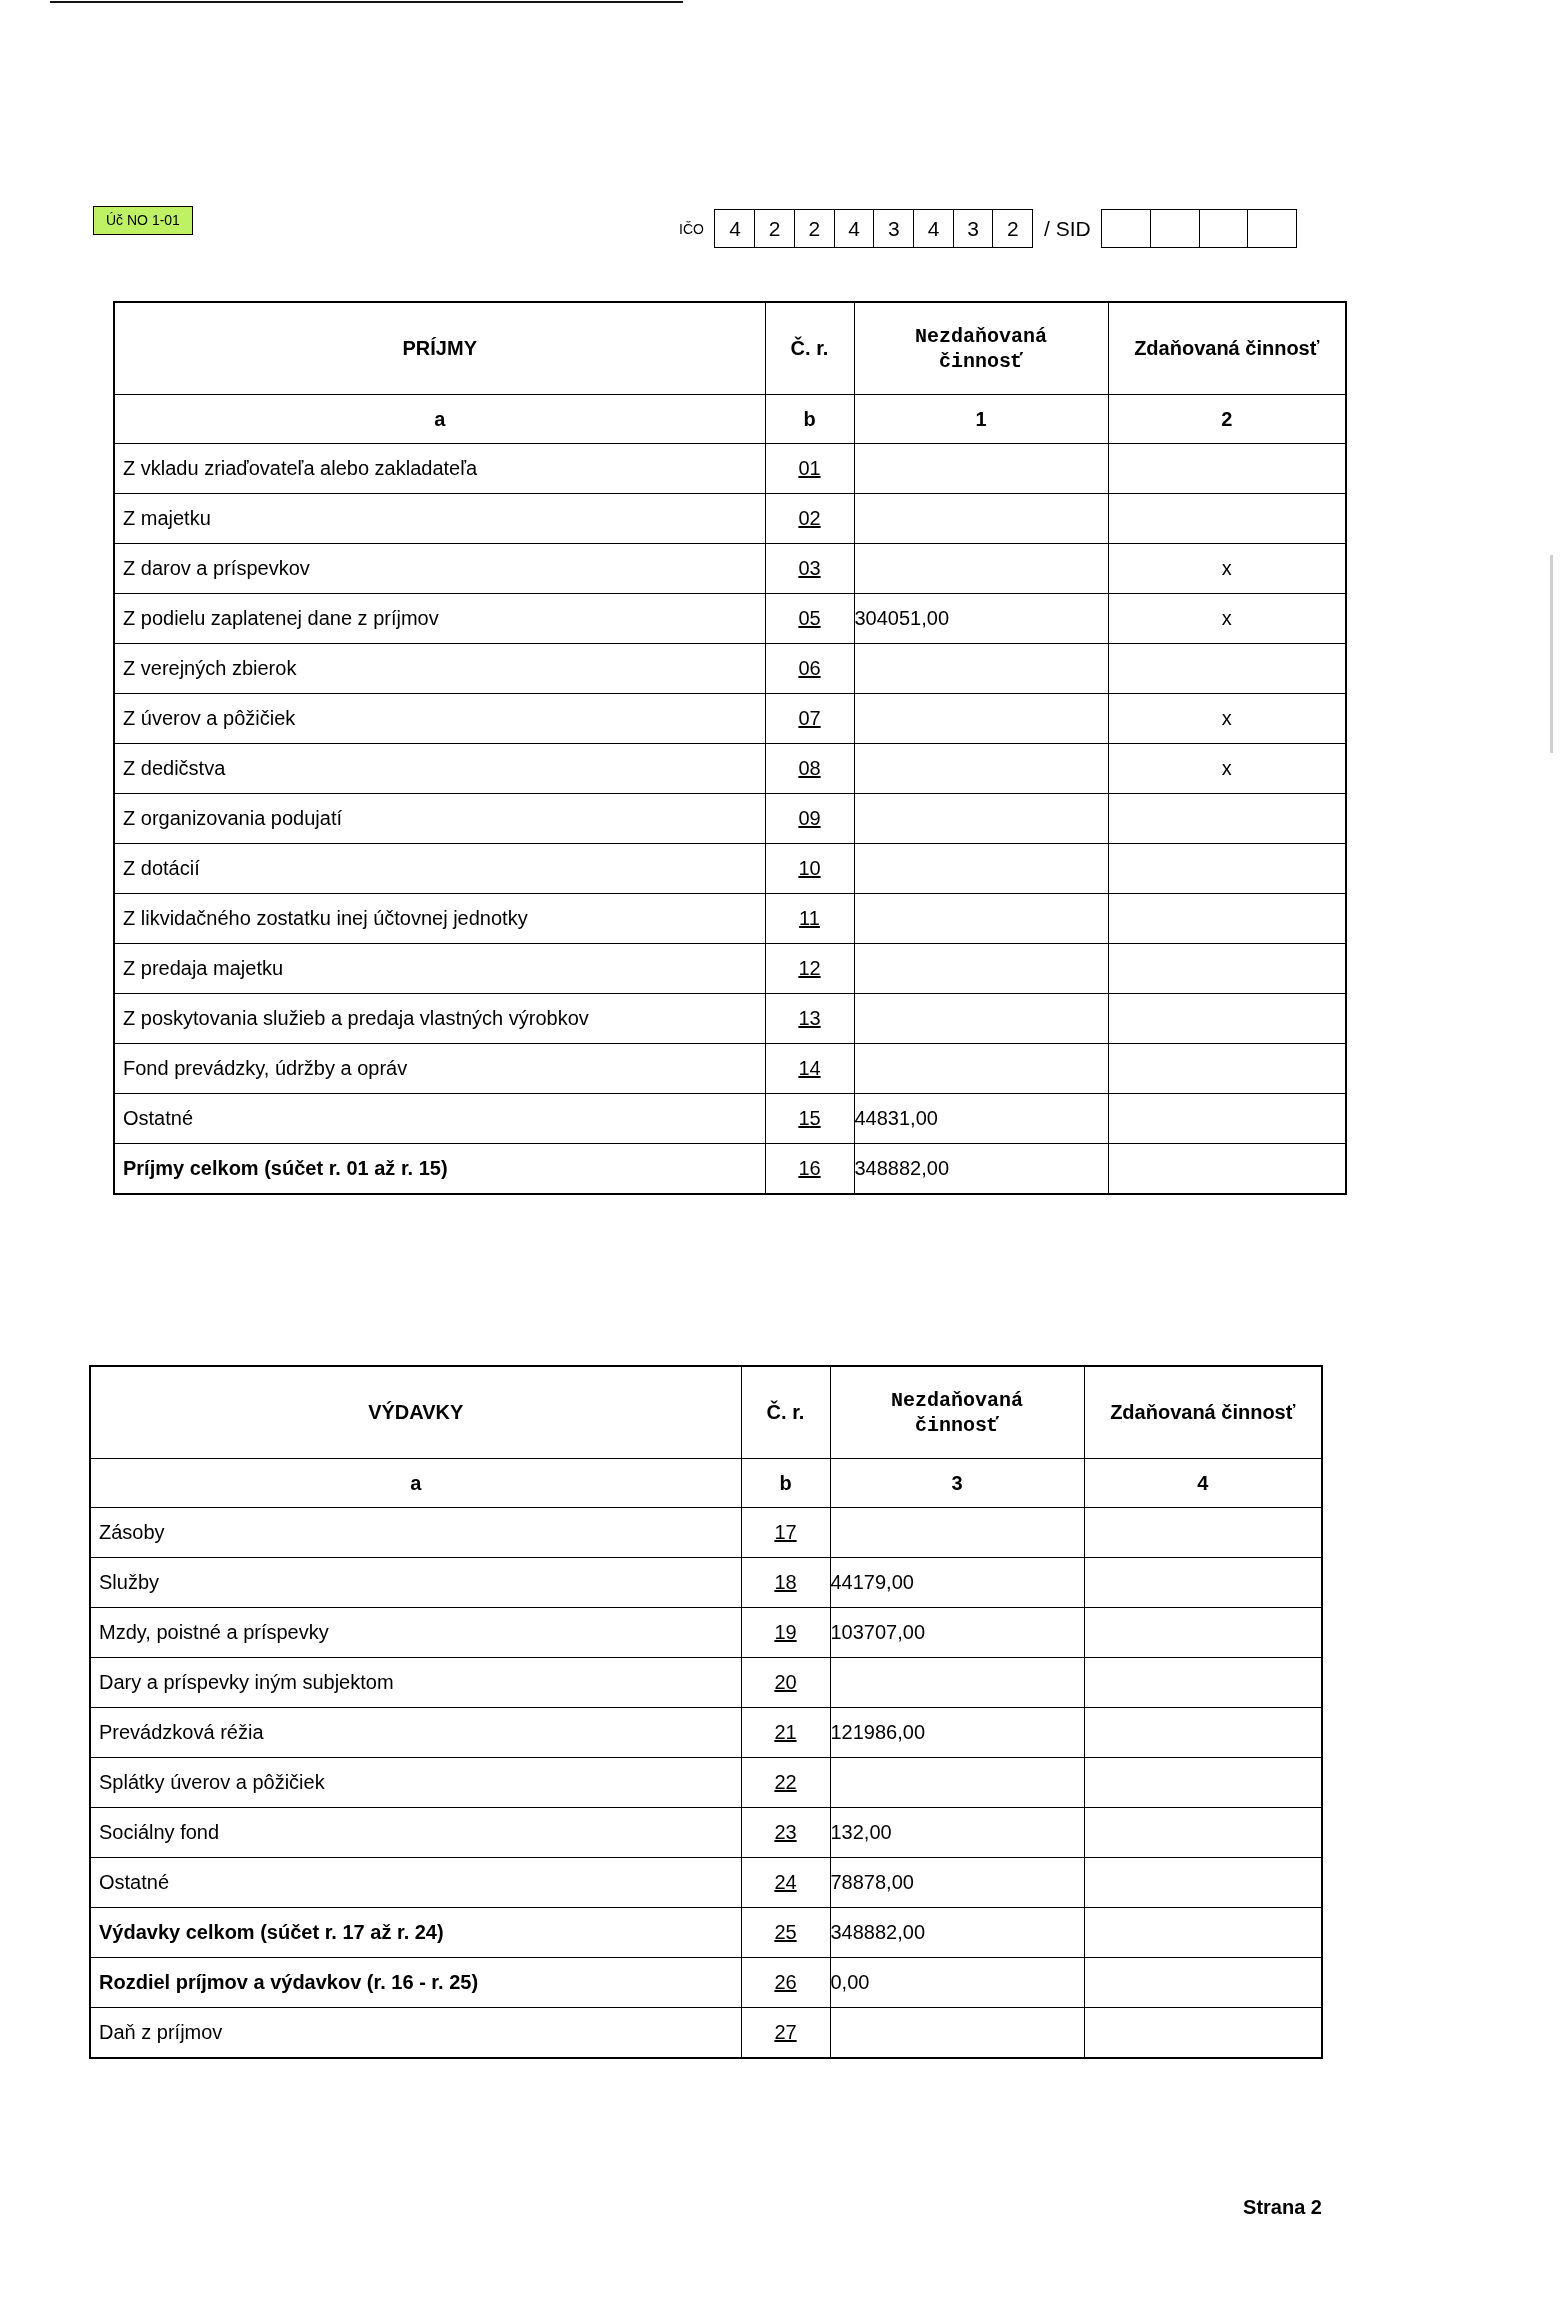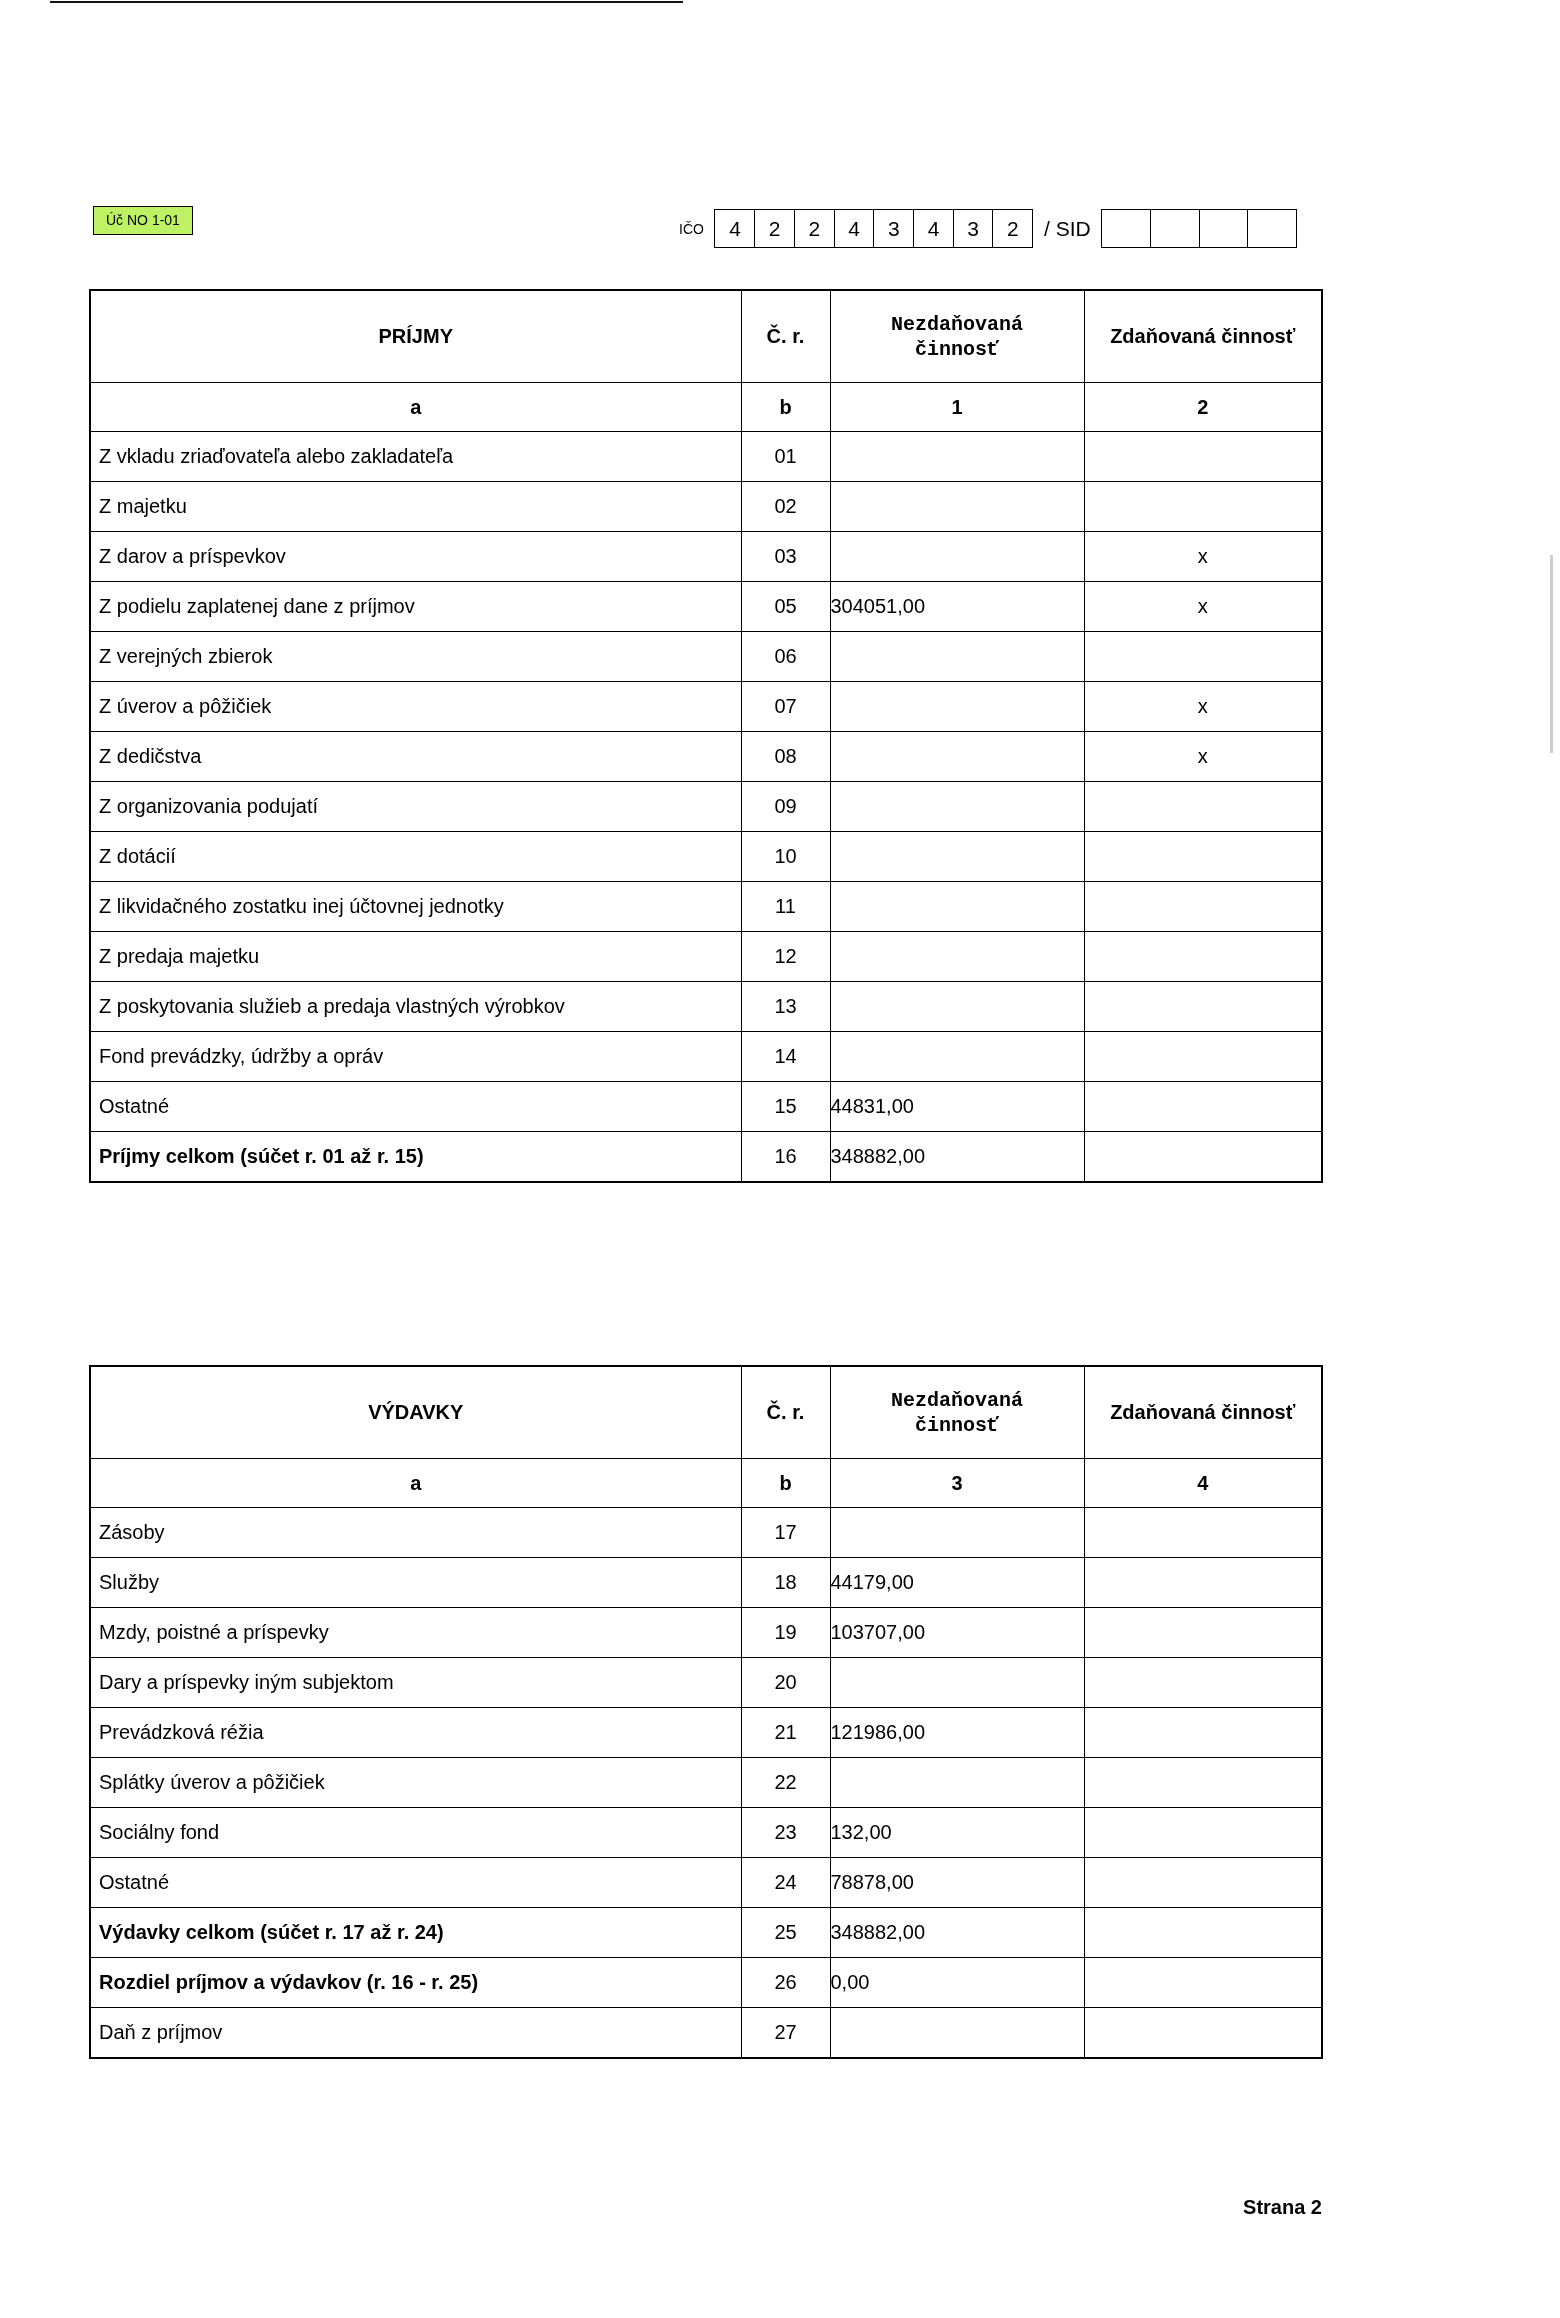--- a/index.html
+++ b/index.html
@@ -40,37 +40,37 @@
   .sid .digit-cell { width:48px; }
 
   
   table.form-table {
     position:absolute; left:89px;
     width:1233px;
     border-collapse:collapse; table-layout:fixed;
     border:2px solid #000;
     background:#fff;
   }
-  #income-table  { top:289px; }
+  #income-table  { top:301px;margin-left:24px; }
   #expense-table { top:1365px; }
 
   .form-table th, .form-table td {
     border:1.3px solid #000;
     font-size:20px;
     vertical-align:middle;
     overflow:hidden;
     padding:0;
   }
   .head-row th { height:91px; font-weight:bold; text-align:center; }
   .sub-row  th { height:48px;  font-weight:bold; text-align:center; }
   .form-table td { height:49px; }
   .wrap-narrow { display:inline-block; max-width:162px; line-height:1.25;font-family:Liberation Mono, monospace; }
 
   td.c-label { text-align:left;  padding-left:8px; }
-  td.c-cr    { text-align:center; }
+  td.c-cr    { text-align:center;text-decoration:underline; }
   td.c-val   { text-align:left; padding-right:9.3px; }
   td.c-x     { text-align:center; }
   tr.bold-row td.c-label { font-weight:bold; }
 
   .page-footer {
     position:absolute; left:89px; top:2196px; width:1233px;
     text-align:right; font-size:20px; font-weight:bold;
   }
 </style>
 </head>

